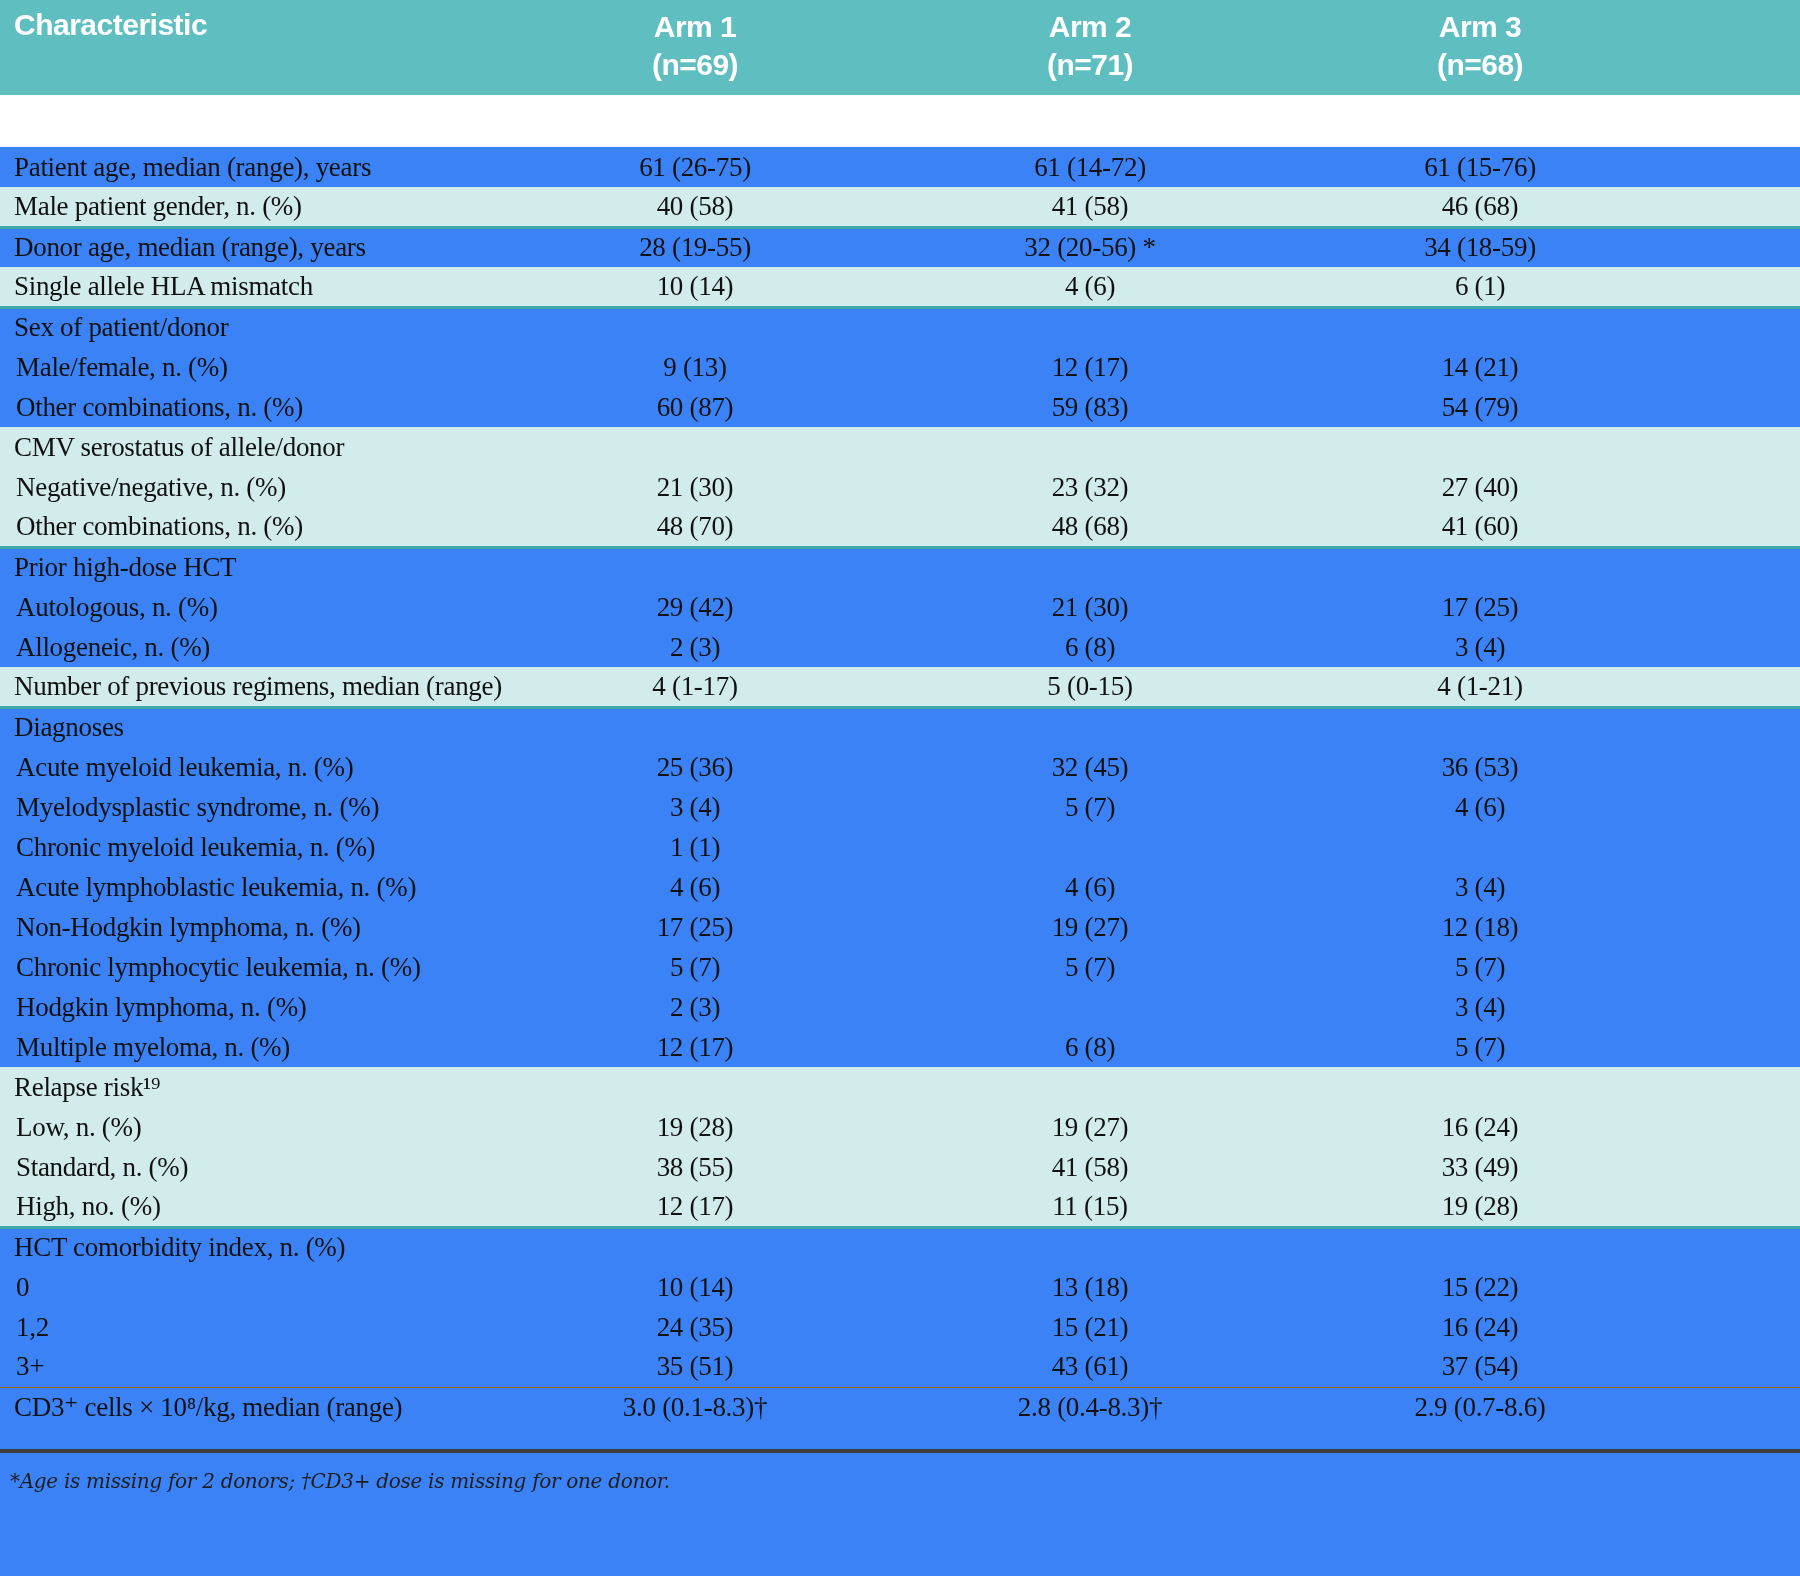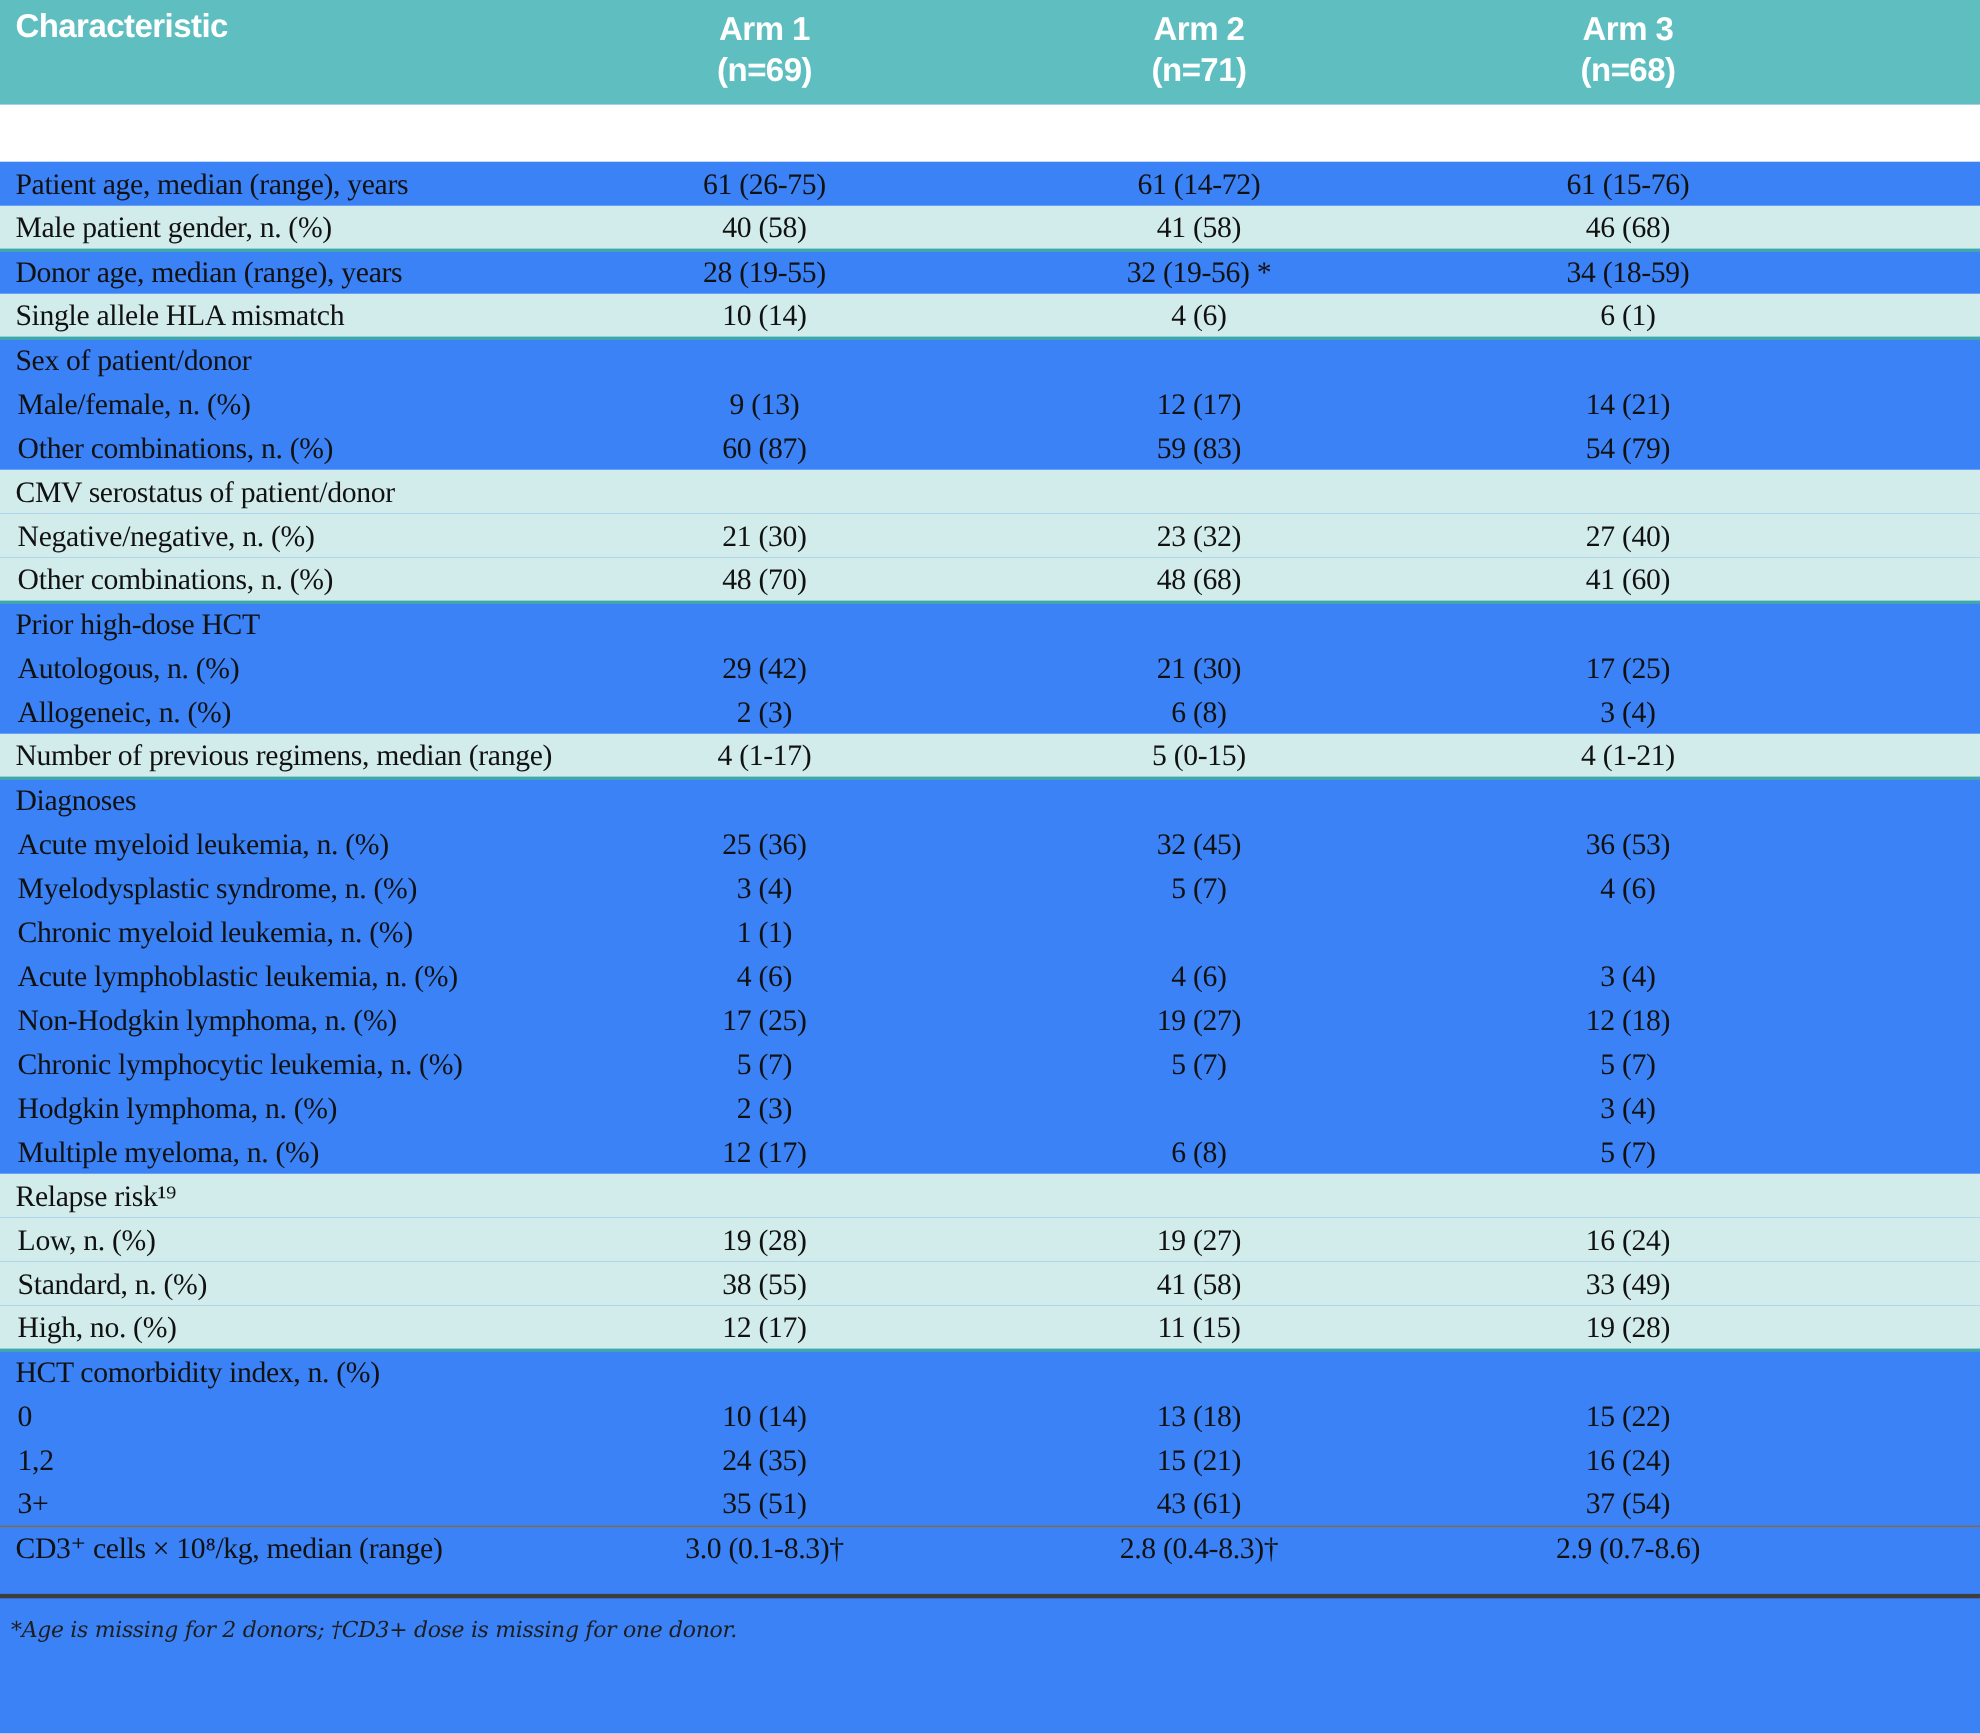--- a/index.html
+++ b/index.html
@@ -106,21 +106,21 @@
         <tr class="shaded band-end">
           <td class="label">Male patient gender, n. (%)</td>
           <td class="val">40 (58)</td>
           <td class="val">41 (58)</td>
           <td class="val">46 (68)</td>
           <td class="fill"></td>
         </tr>
         <tr class="white-start">
           <td class="label">Donor age, median (range), years</td>
           <td class="val">28 (19-55)</td>
-          <td class="val">32 (19-56) *</td>
+          <td class="val">32 (20-56) *</td>
           <td class="val">34 (18-59)</td>
           <td class="fill"></td>
         </tr>
         <tr class="shaded band-end">
           <td class="label">Single allele HLA mismatch</td>
           <td class="val">10 (14)</td>
           <td class="val">4 (6)</td>
           <td class="val">6 (1)</td>
           <td class="fill"></td>
         </tr>
@@ -139,21 +139,21 @@
           <td class="fill"></td>
         </tr>
         <tr>
           <td class="label indent">Other combinations, n. (%)</td>
           <td class="val">60 (87)</td>
           <td class="val">59 (83)</td>
           <td class="val">54 (79)</td>
           <td class="fill"></td>
         </tr>
         <tr class="shaded">
-          <td class="label">CMV serostatus of patient/donor</td>
+          <td class="label">CMV serostatus of allele/donor</td>
           <td class="val"></td>
           <td class="val"></td>
           <td class="val"></td>
           <td class="fill"></td>
         </tr>
         <tr class="shaded">
           <td class="label indent">Negative/negative, n. (%)</td>
           <td class="val">21 (30)</td>
           <td class="val">23 (32)</td>
           <td class="val">27 (40)</td>

